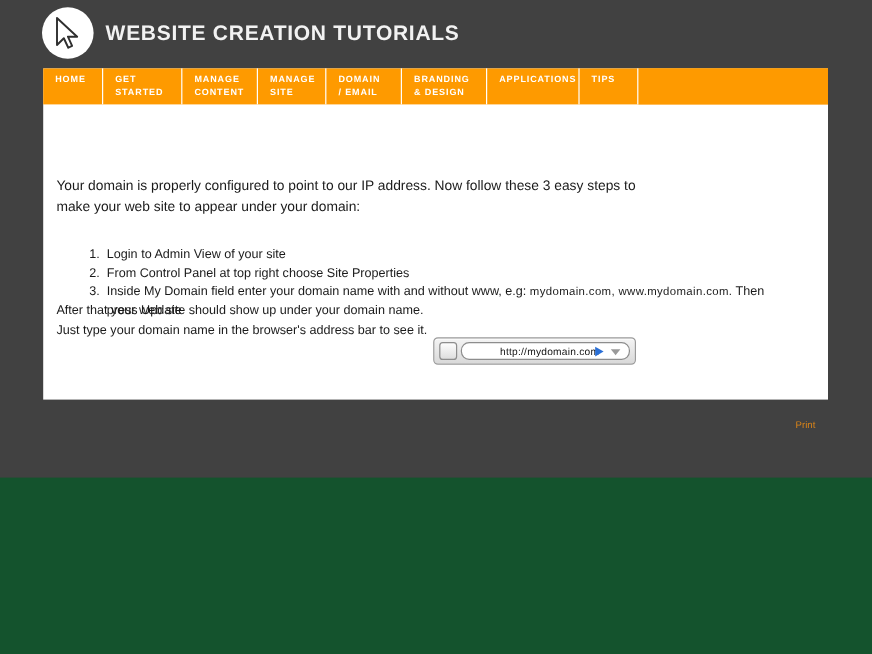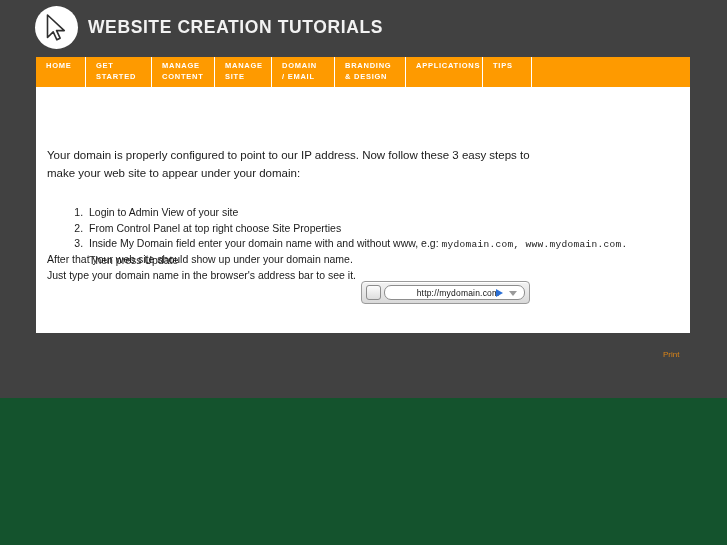--- a/index.html
+++ b/index.html
@@ -149,21 +149,21 @@
     font-size: 10.5px;
     line-height: 14.5px;
     color: #1a1a1a;
   }
   ol.steps li {
     margin: 0 0 1px 0;
     padding-left: 3px;
   }
   ol.steps b { font-weight: normal; }
   .mono {
-    font-family: Liberation Mono, monospace;
+    font-family: Liberation Sans, sans-serif;
     font-size: 9.5px;
     letter-spacing: 0.3px;
   }
   .outro {
     position: absolute;
     left: 11px;
     top: 165px;
     width: 318px;
     margin: 0;
     font-size: 10.5px;

